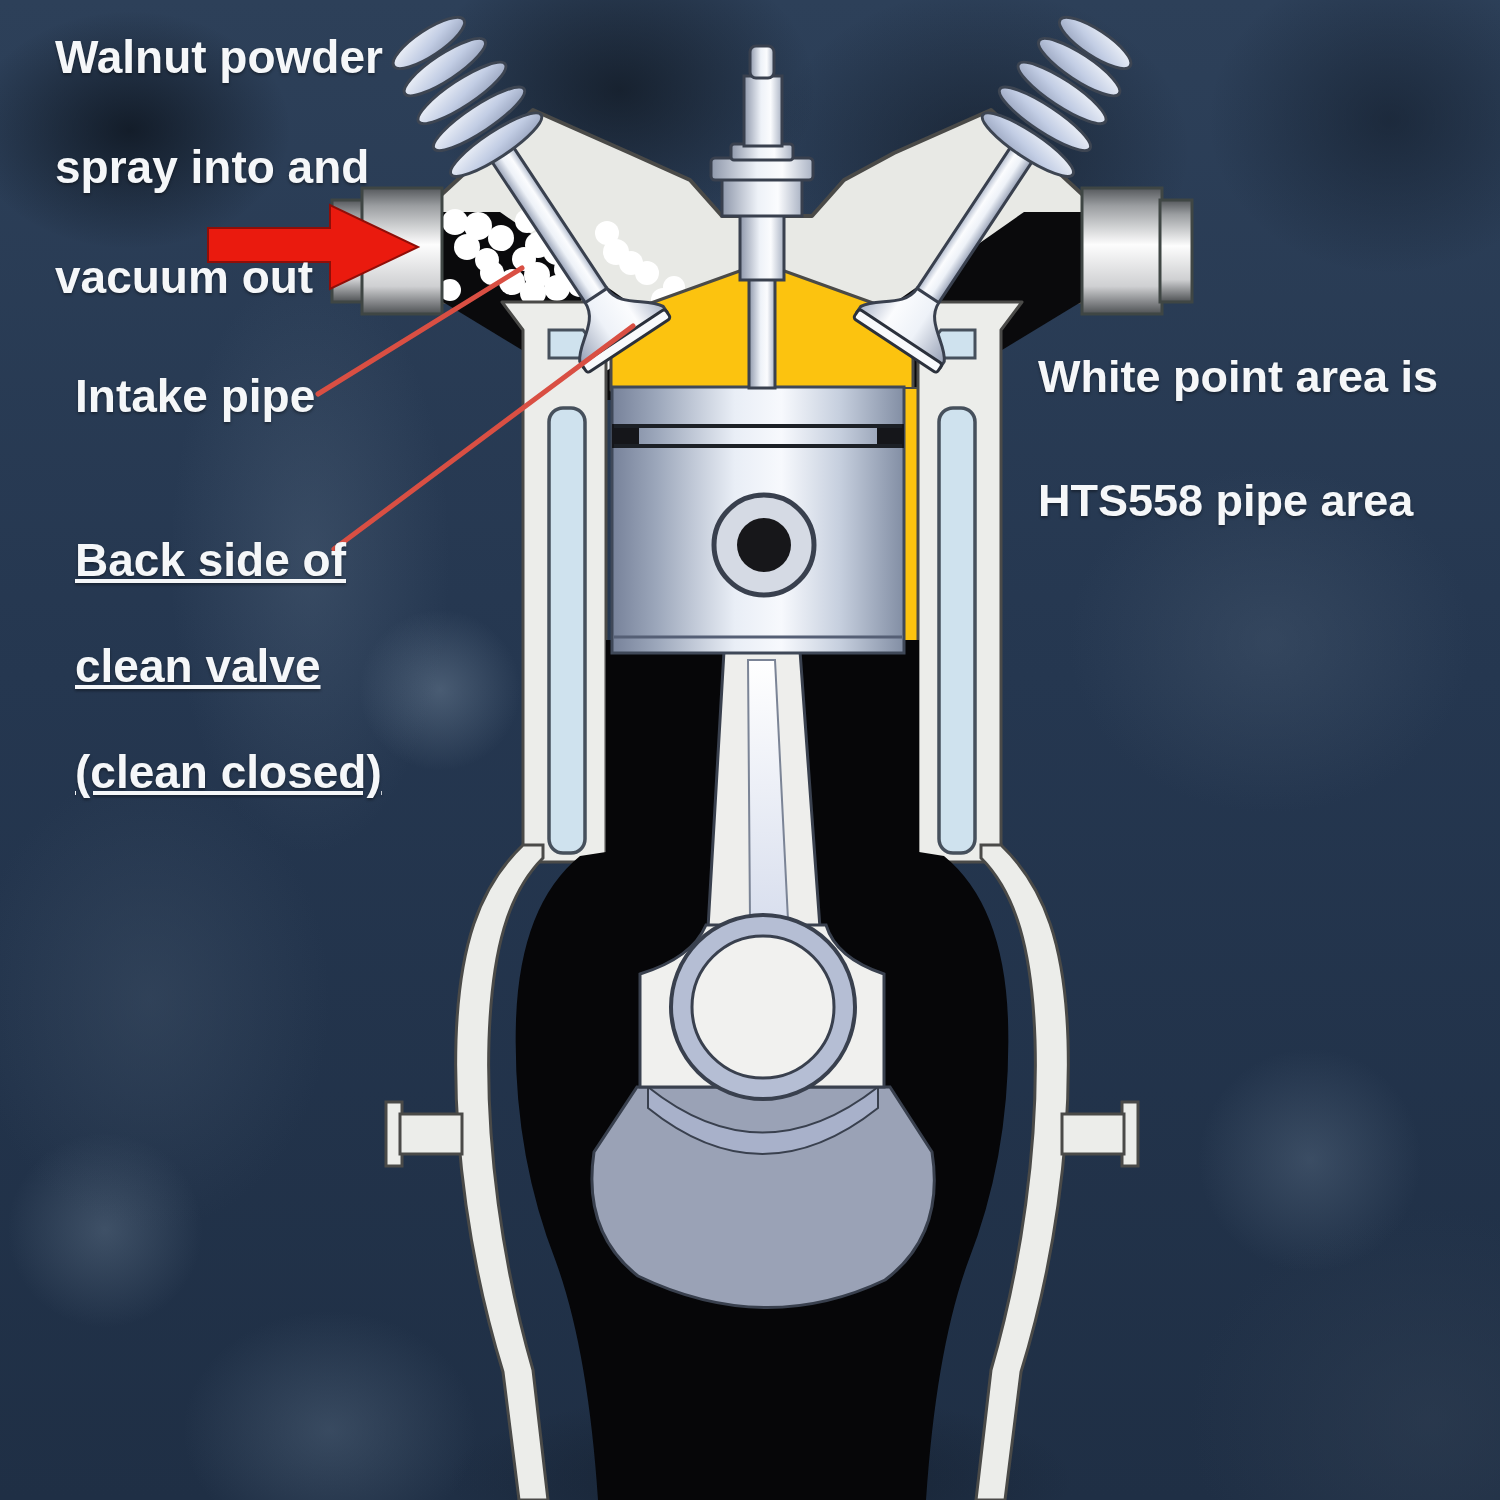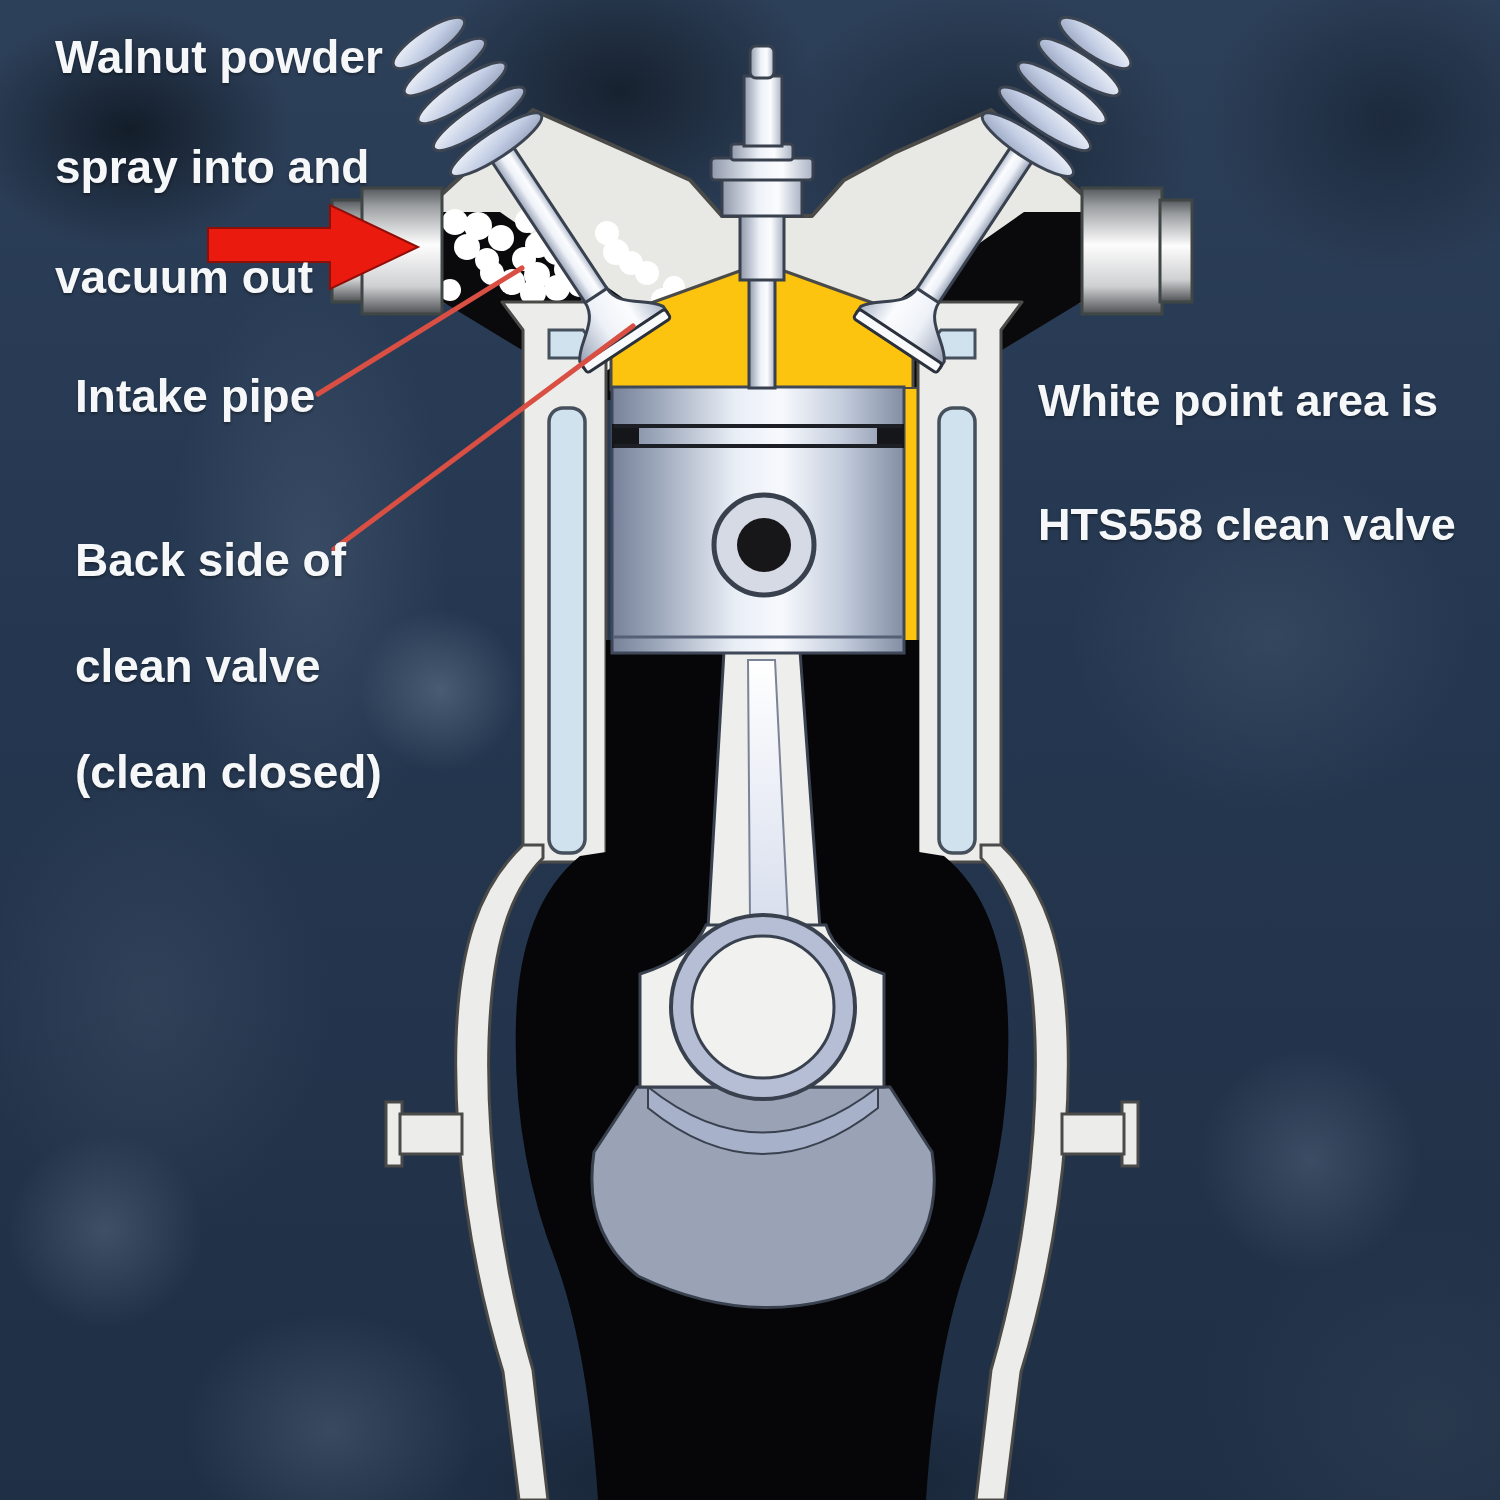--- a/index.html
+++ b/index.html
@@ -25,22 +25,22 @@
       radial-gradient(260px 220px at 1390px 120px, rgba(18,28,42,.6), transparent 70%),
       radial-gradient(420px 120px at 760px 1480px, rgba(15,23,34,.55), transparent 75%);
   }
   svg{position:absolute;left:0;top:0;}
   .label{
     position:absolute;color:#f5f7f9;font-weight:700;
     text-shadow:0 2px 3px rgba(0,0,0,.38);white-space:pre-line;
   }
   .lbl-walnut{left:55px;top:30px;font-size:46px;line-height:55px;width:380px;}
   .lbl-intake{left:75px;top:370px;font-size:46px;line-height:52px;}
-  .lbl-back{left:75px;top:534px;font-size:46px;line-height:53px;width:360px;}
-  .lbl-white{left:1038px;top:346px;font-size:45px;line-height:62px;width:430px;margin-top:24px;}
+  .lbl-back{left:75px;top:534px;font-size:46px;line-height:53px;width:360px;text-decoration:underline;}
+  .lbl-white{left:1038px;top:346px;font-size:45px;line-height:62px;width:430px;}
 </style>
 </head>
 <body>
 
 <div class="stage">
   <div class="bg-photo"></div>
 
   <svg width="1500" height="1500" viewBox="0 0 1500 1500">
     <defs>
       <linearGradient id="pistonGrad" x1="0" y1="0" x2="1" y2="0">
@@ -229,15 +229,15 @@
     <span>spray into and</span><br>
     <span>vacuum out</span>
   </div>
 
   <div class="label lbl-back" style="color: rgb(245, 247, 249);"><span>Back side of</span><br>
     <span>clean valve</span><br>
     <span>(clean closed)</span>
   </div>
 
   <div class="label lbl-white" style="color: rgb(245, 247, 249);"><span>White point area is</span><br>
-    <span>HTS558 clean valve</span>
+    <span>HTS558 pipe area</span>
   </div>
 </div>
 
 </body></html>

